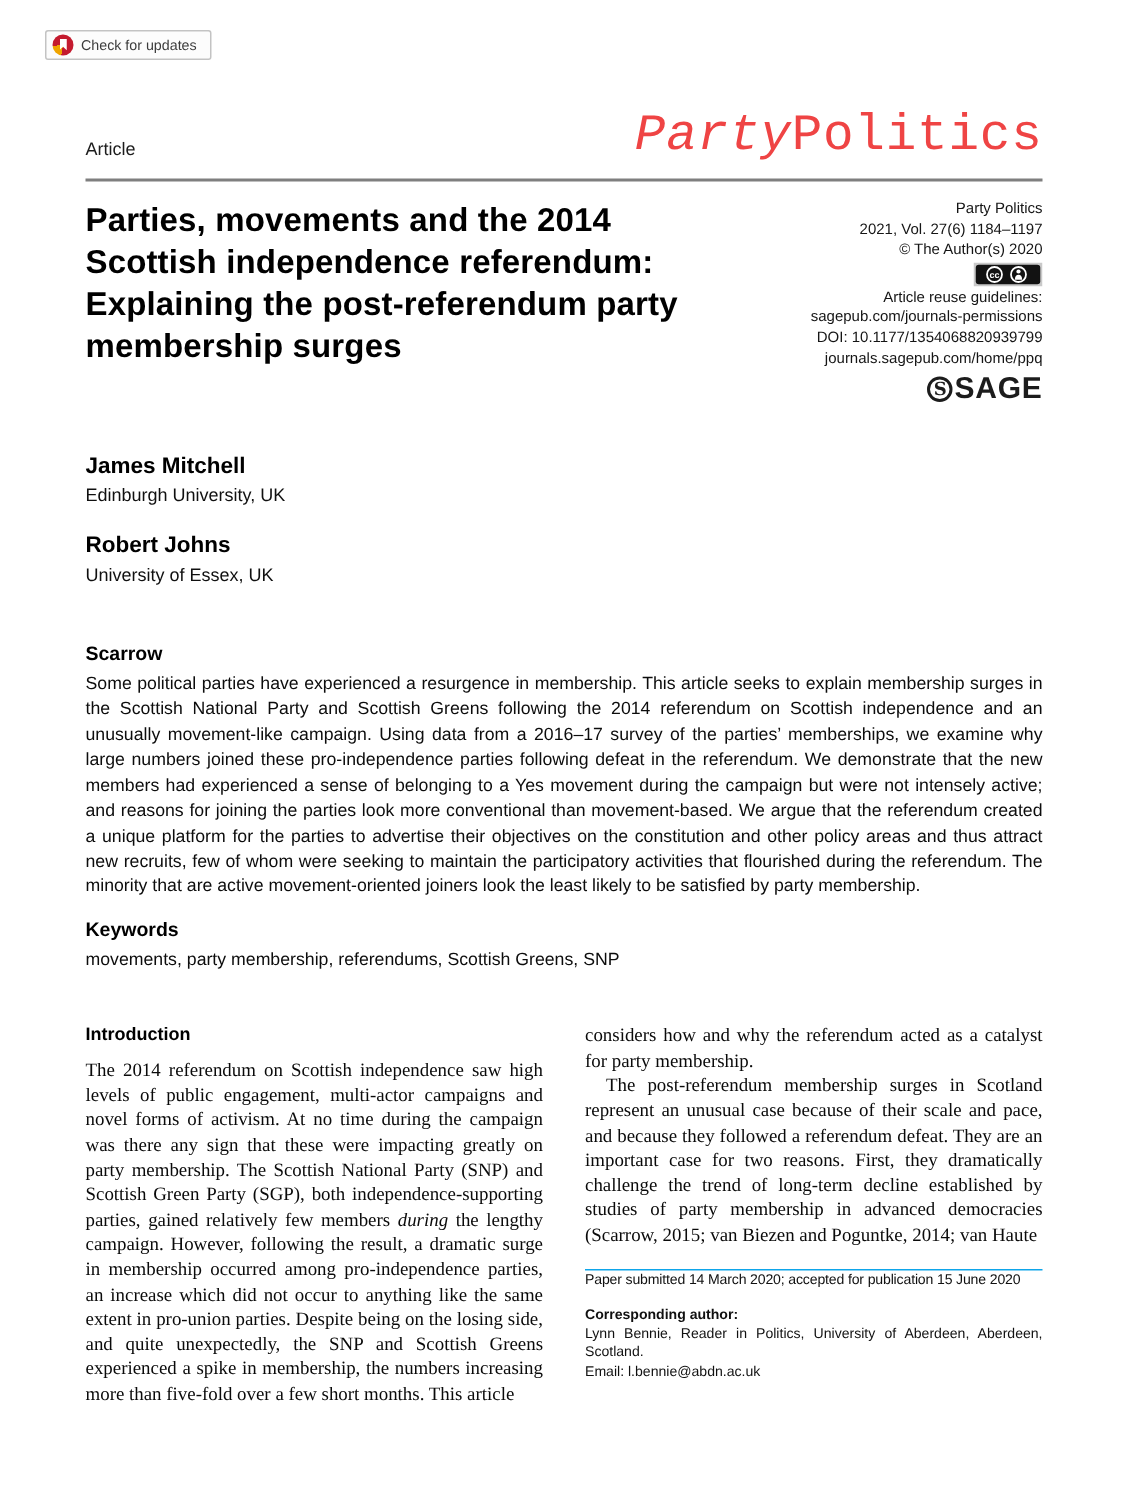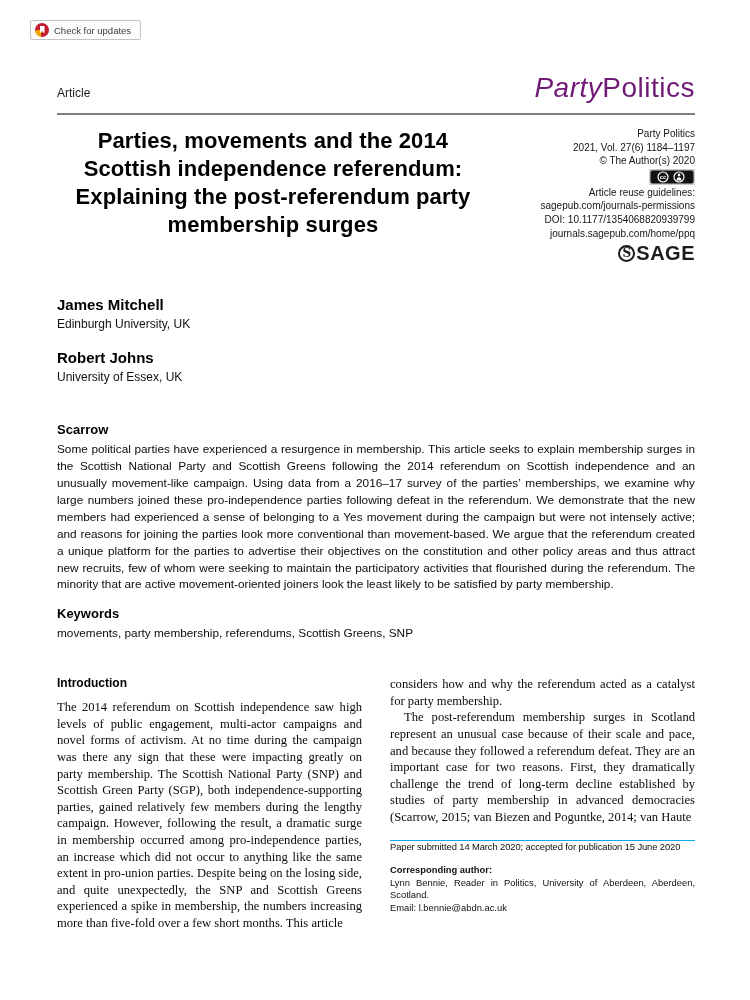--- a/index.html
+++ b/index.html
@@ -44,29 +44,29 @@
   .content { padding: 62px 55px 0 57px; }
 
   
   .header-row {
     display: flex; justify-content: space-between; align-items: flex-end;
     border-bottom: 2px solid #7f7f7f;
     padding-bottom: 11px;
   }
   .article-label { font-size: 12px; color: #1d1d1d; padding-bottom: 2px; }
   .journal-logo {
-    font-family: Liberation Sans, sans-serif;
-    font-size: 28px; color: #701a75; line-height: 1;
+    font-family: Liberation Mono, monospace;
+    font-size: 34px; color: #ef4444; line-height: 1;
     letter-spacing: 0.5px;
   }
   .journal-logo .it { font-style: italic; }
 
   
   .head-grid { display: flex; justify-content: space-between; margin-top: 12px; }
-  .title-block { width: 440px; text-align: center; }
+  .title-block { width: 440px; }
   .paper-title {
     font-size: 22px; line-height: 28px; font-weight: bold; color: #000;
     letter-spacing: 0.1px;
   }
   .meta-block {
     width: 210px; text-align: right;
     font-size: 10px; line-height: 13.6px; color: #151515;
   }
   .cc-badge { margin: 1px 0 1px auto; display: block; cursor: pointer; }
   .sage-logo {
@@ -105,21 +105,21 @@
 
   
   .columns { display: flex; gap: 28px; margin-top: 34px; }
   .col { flex: 1; min-width: 0; }
   .intro-heading { font-size: 12px; font-weight: bold; color: #000; margin-bottom: 9px; }
   .body-text {
     font-family: "Liberation Serif", serif;
     font-size: 12.6px; line-height: 16.6px;
     text-align: justify; color: #0a0a0a;
   }
-  .body-text .it { }
+  .body-text .it { font-style: italic; }
   .para-indent { text-indent: 14px; }
 
   
   .footnote {
     margin-top: 14px;
     border-top: 1px solid #0ea5e9;
     padding-top: 0;
     font-size: 9.4px; line-height: 12.5px; color: #101010;
   }
   .footnote .submitted { white-space: nowrap; letter-spacing: -0.1px; }

